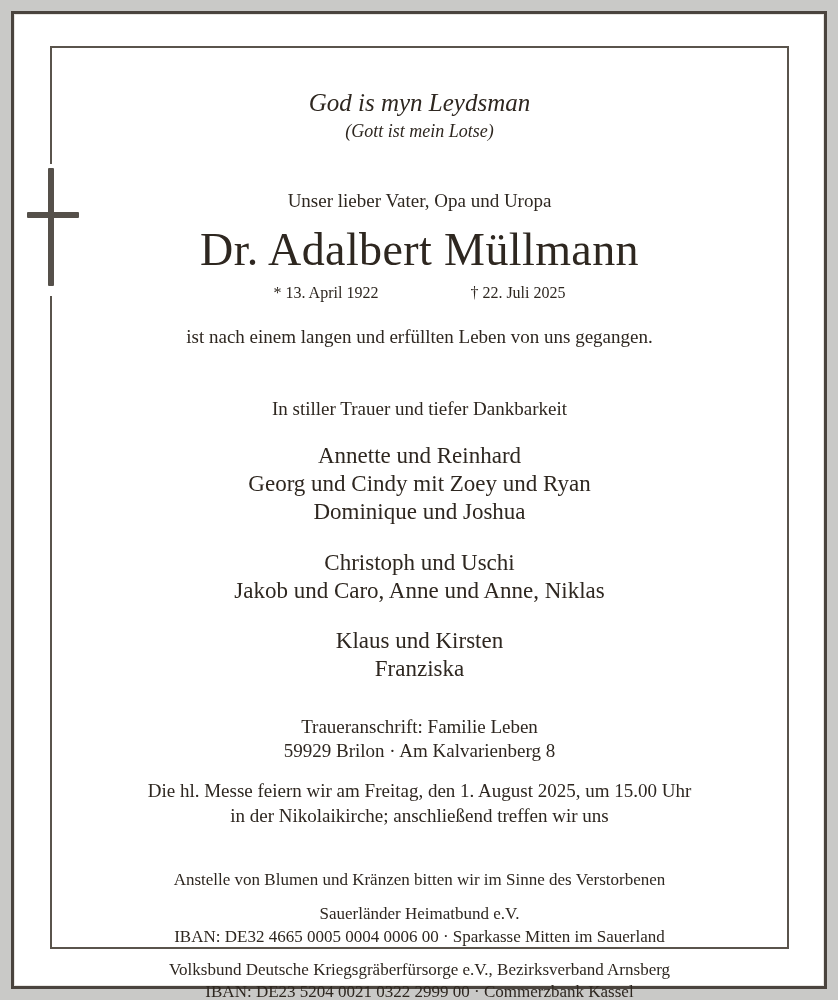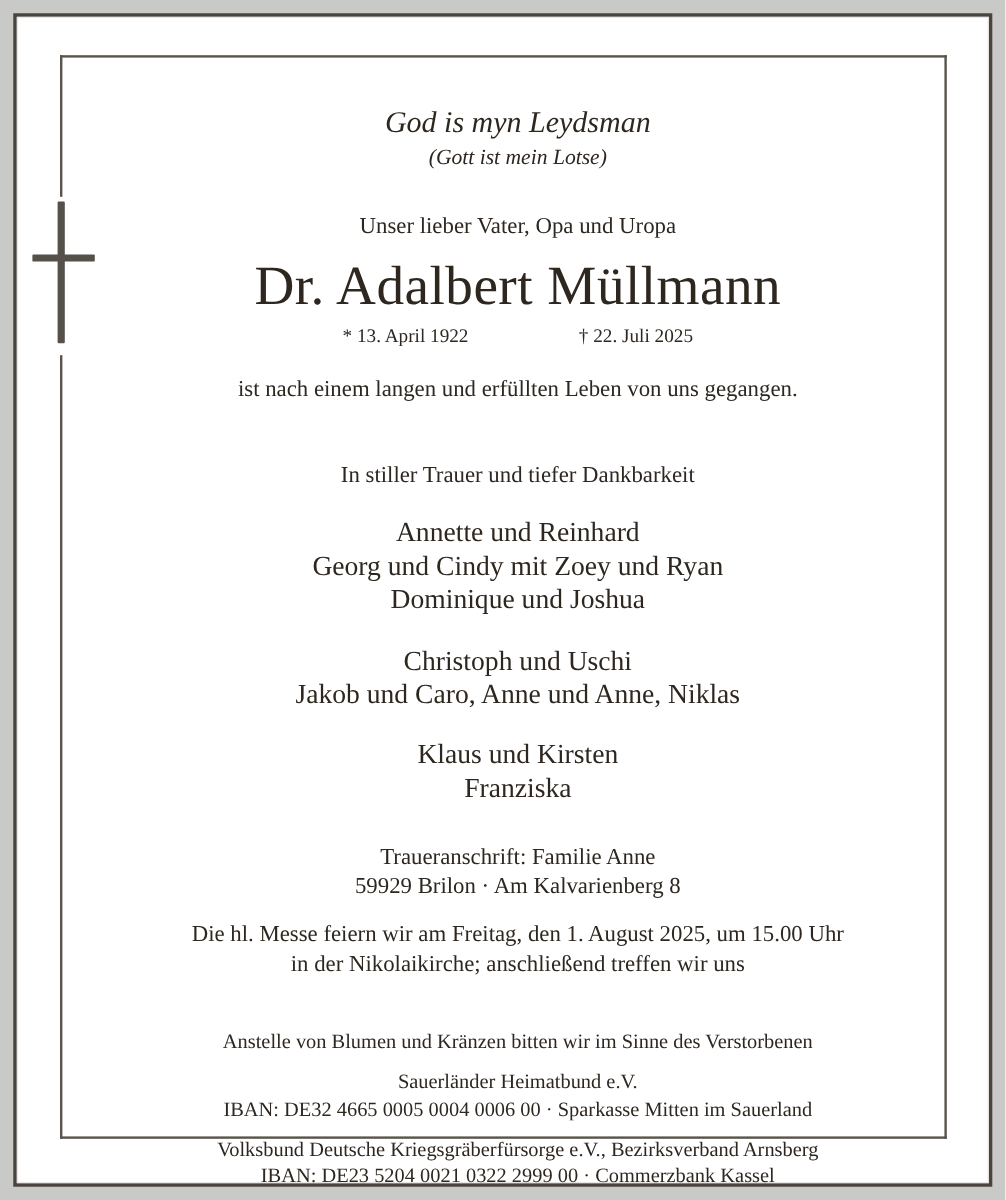--- a/index.html
+++ b/index.html
@@ -75,21 +75,21 @@
   #cross .arm {
     left: 0;
     top: 44px;
     width: 52px;
     height: 6px;
   }
 
   
   #content {
     position: absolute;
-    left: 64px;
+    left: 52px;
     top: 48px;
     width: 735px;
     height: 899px;
     box-sizing: border-box;
     padding: 14px 26px 10px 26px;
     text-align: center;
     color: #2e2720;
   }
 
   .motto {
@@ -100,21 +100,21 @@
   }
   .motto-sub {
     font-style: italic;
     font-size: 18px;
     line-height: 1.2;
     margin-top: 3px;
   }
 
   .intro {
     font-size: 19px;
-    margin-top: 36px;
+    margin-top: 48px;
   }
 
   .deceased-name {
     font-size: 46px;
     line-height: 1.05;
     margin-top: 14px;
     letter-spacing: 0.4px;
   }
 
   .life-dates {
@@ -218,21 +218,21 @@
       <span class="fam-line">Christoph und Uschi</span>
       <span class="fam-line">Jakob und Caro, Anne und Anne, Niklas</span>
     </div>
 
     <div class="family-group">
       <span class="fam-line">Klaus und Kirsten</span>
       <span class="fam-line">Franziska</span>
     </div>
 
     <div class="address-block">
-      <span>Traueranschrift: Familie Anne</span>
+      <span>Traueranschrift: Familie Leben</span>
       <span>59929 Brilon · Am Kalvarienberg 8</span>
     </div>
 
     <div class="service-block">
       <span>Die hl. Messe feiern wir am Freitag, den 1. August 2025, um 15.00 Uhr</span>
       <span>in der Nikolaikirche; anschließend treffen wir uns</span>
     </div>
 
     <div class="donation-block">
       <span>Anstelle von Blumen und Kränzen bitten wir im Sinne des Verstorbenen</span>

